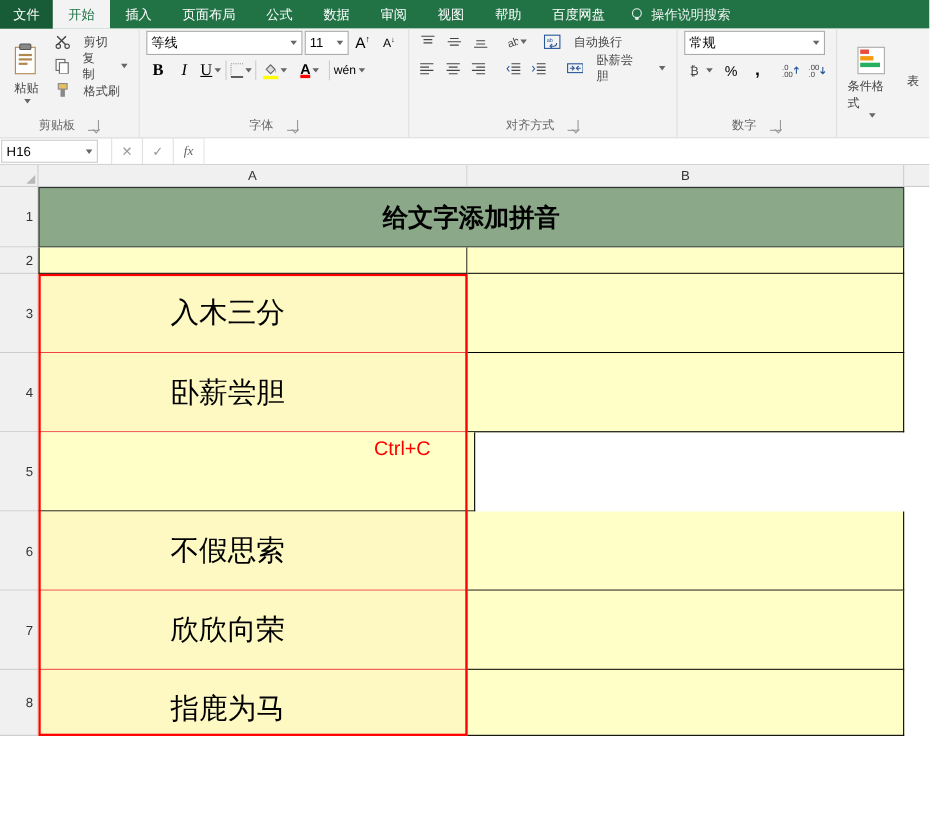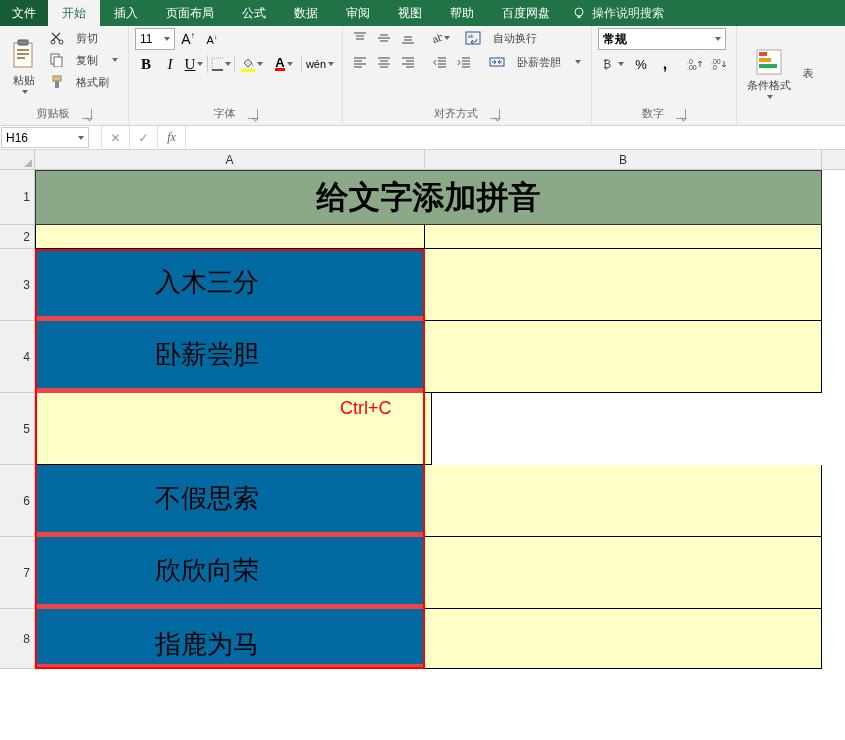--- a/index.html
+++ b/index.html
@@ -50,22 +50,22 @@
     
     .sheet-wrap { position: relative; }
     .col-headers { display: flex; height: 20px; background: #f0f0f0; border-bottom: 1px solid #ccc; }
     .sel-all { width: 35px; border-right: 1px solid #ccc; background: #f0f0f0; position: relative; }
     .sel-all::after { content:''; position:absolute; right:2px; bottom:2px; width:0; height:0; border-right: 8px solid #b8b8b8; border-top: 8px solid transparent; }
     .col-h { border-right: 1px solid #ccc; display: flex; align-items: center; justify-content: center; color: #333; background: #f0f0f0; cursor: pointer; }
     .row { display: flex; }
     .row-h { width: 35px; border-right: 1px solid #ccc; border-bottom: 1px solid #ccc; background: #f0f0f0; display: flex; align-items: center; justify-content: flex-end; padding-right: 4px; color: #333; cursor: pointer; }
     .cell { border-right: 1px solid #d4d4d4; border-bottom: 1px solid #d4d4d4; display: flex; align-items: center; position: relative; }
     
-    .title-cell { background: #8ba889; font-size: 32px; font-weight: bold; justify-content: center; border: 1px solid #333 !important; }
-    .data-cell { background: #0369a1; font-size: 26px; padding-left: 120px; border-bottom: 5px solid #ef4444; border-right: 1px solid #000; }
+    .title-cell { background: #8ba889; font-size: 23px; font-weight: bold; justify-content: center; border: 1px solid #333 !important; }
+    .data-cell { background: #fef9c3; font-size: 26px; padding-left: 120px; border-bottom: 1px solid #ef4444; border-right: 1px solid #000; }
     .data-b { background: #ffffc8; border-bottom: 1px solid #000; border-right: 1px solid #000; }
     .row-2-a, .row-2-b { background: #ffffc8; border-bottom: 1px solid #000; }
     .row-2-a { border-left: 1px solid #000; border-right: 1px solid #000; }
     .row-2-b { border-right: 1px solid #000; }
     
     .red-sel { position: absolute; border: 2px solid #ff0000; pointer-events: none; z-index: 5; }
     .annotation { position: absolute; color: #ff0000; font-size: 18px; z-index: 6; }
     
     
     svg { display: block; }
@@ -138,20 +138,24 @@
     </div>
     <div class="ribbon-group-label">
       <span>剪贴板</span>
       <span class="dialog-launcher"></span>
     </div>
   </div>
 
   <div class="ribbon-group">
     <div class="ribbon-group-content vstack" style="gap:4px;">
       <div class="hstack">
+        <div class="font-select font-name-sel">
+          <span>等线</span>
+          <span class="dd-caret"></span>
+        </div>
         <div class="font-select font-size-sel">
           <span>11</span>
           <span class="dd-caret"></span>
         </div>
         <div class="icon-btn">
             <span style="font-size:14px;">A<sup style="font-size:8px;">↑</sup></span>
           </div>
         <div class="icon-btn">
             <span style="font-size:11px;">A<sup style="font-size:7px;">↓</sup></span>
           </div>
@@ -300,21 +304,21 @@
       </div>
     </div>
     <div class="ribbon-group-label">
       <span>对齐方式</span>
       <span class="dialog-launcher"></span>
     </div>
   </div>
 
   <div class="ribbon-group">
     <div class="ribbon-group-content vstack" style="gap:4px;">
-      <div class="font-select" style="width:128px;font-weight:bold;">
+      <div class="font-select" style="width:128px;">
         <span>常规</span>
         <span class="dd-caret"></span>
       </div>
       <div class="hstack">
         <div class="icon-btn" style="width:30px;">
           <svg width="14" height="14">
               <text x="1" y="11" font-size="11" fill="#444">₿</text>
             </svg>
           <span class="dd-caret"></span>
         </div>

